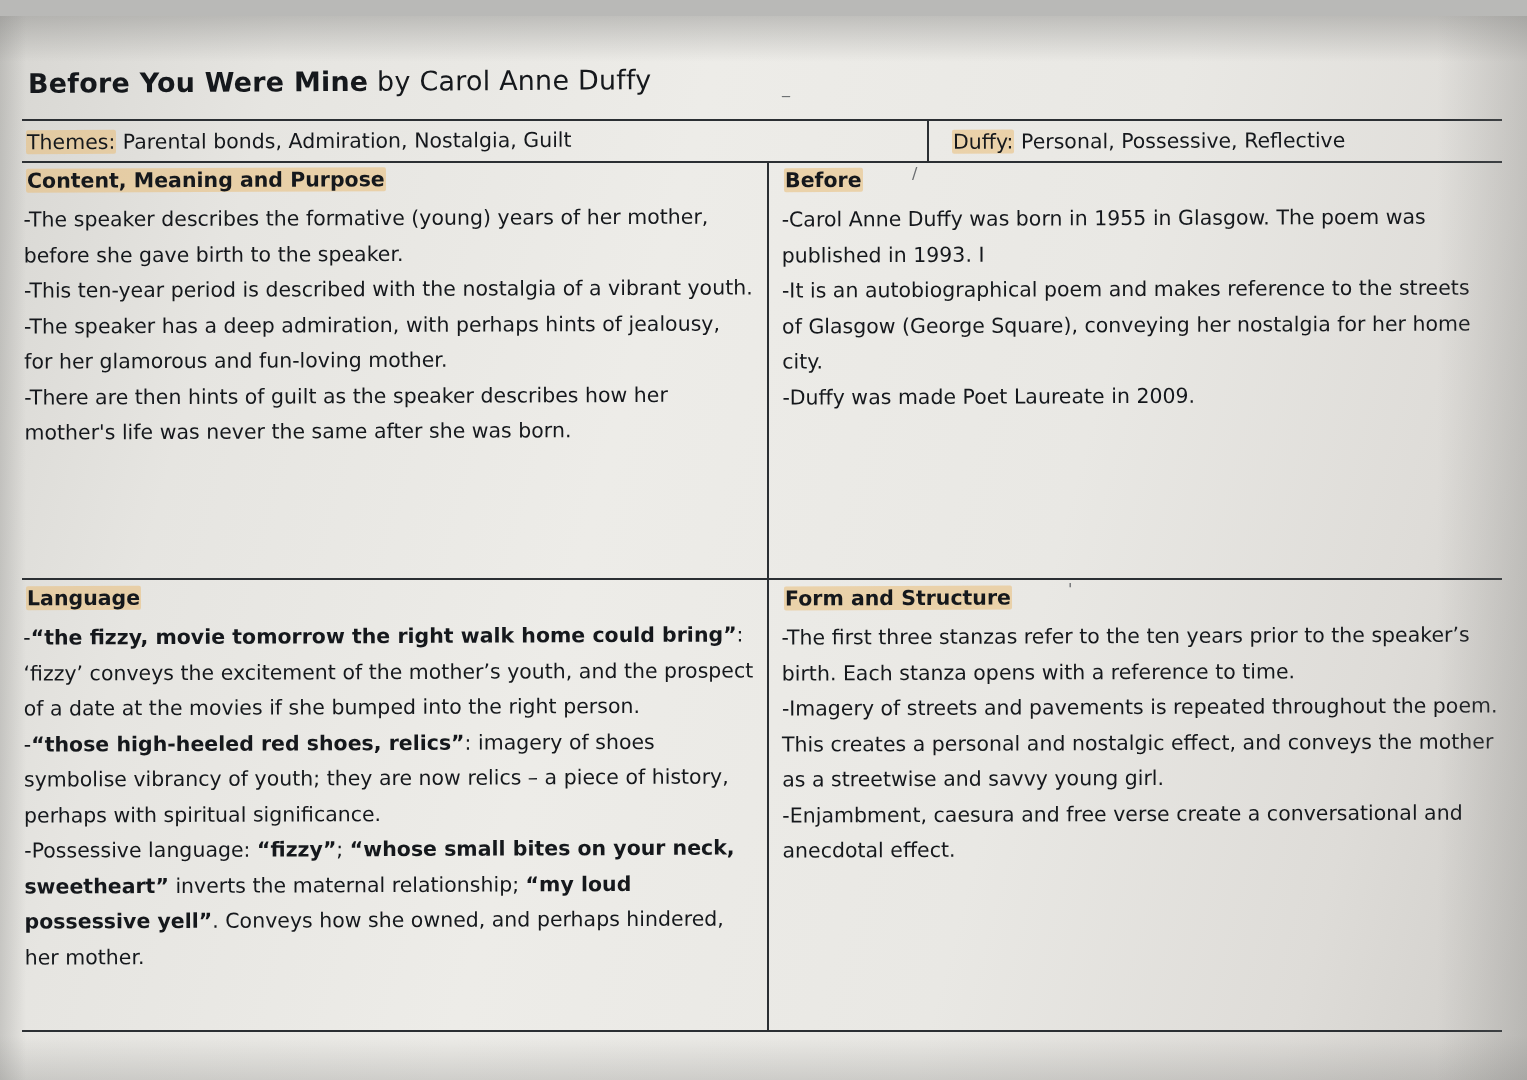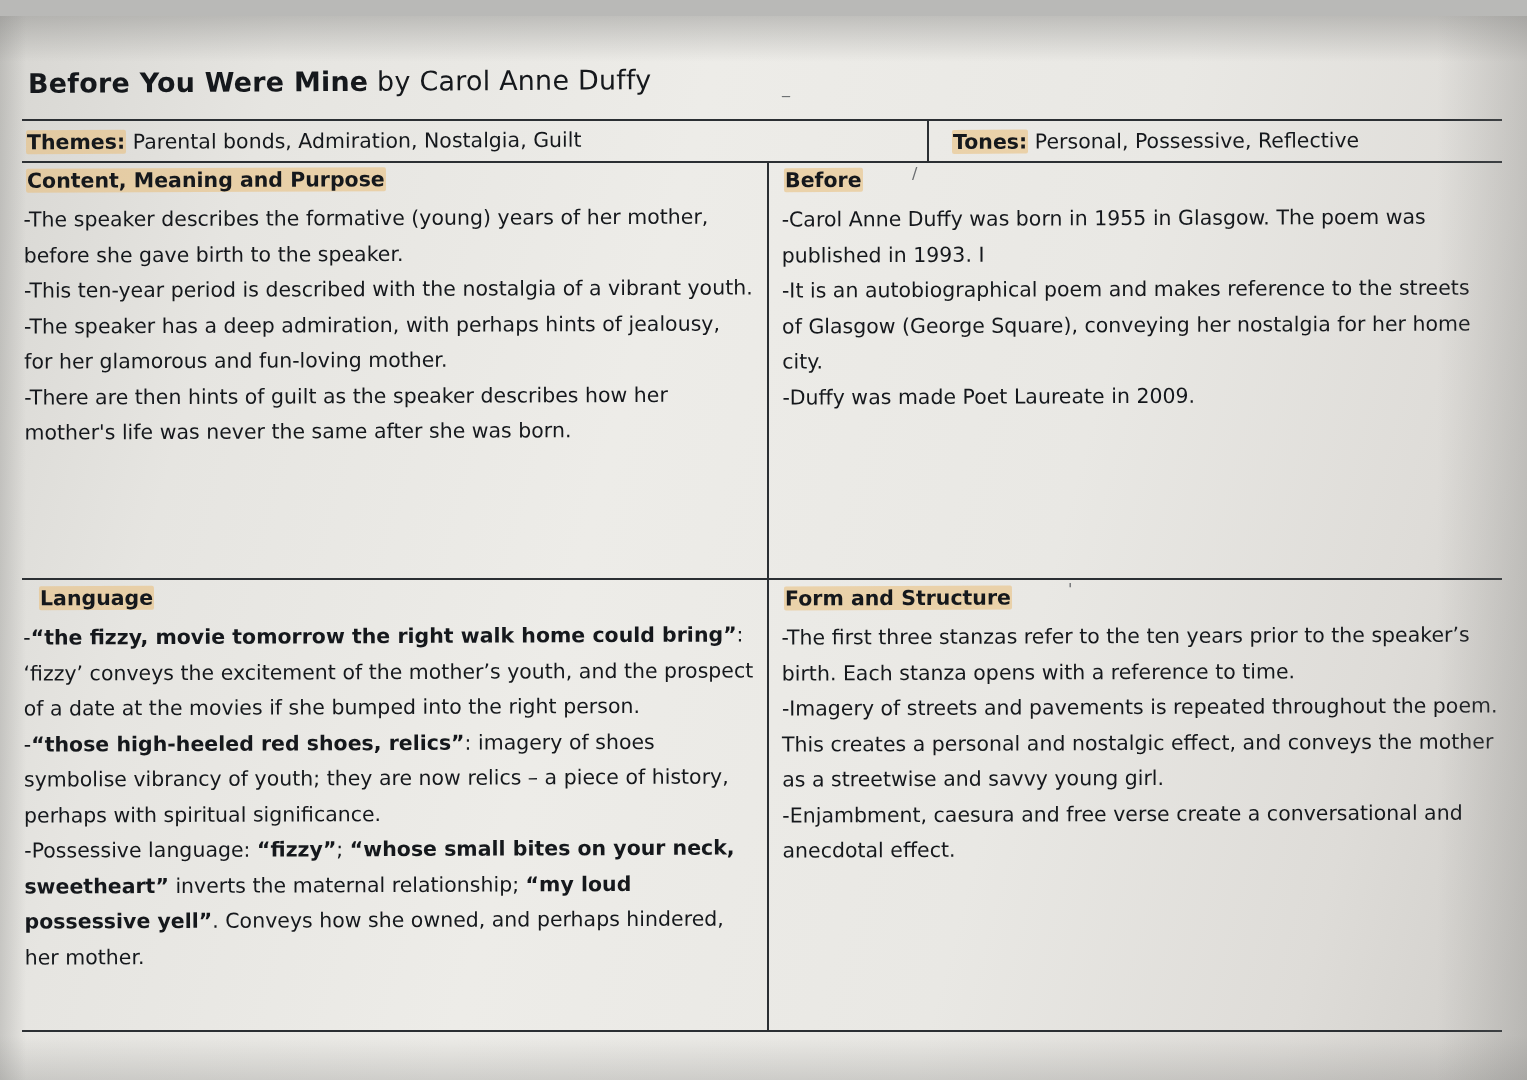--- a/index.html
+++ b/index.html
@@ -86,21 +86,21 @@
     border-radius: 2px;
   }
 
   .rowtext {
     position: absolute;
     font-size: 20.5px;
     line-height: 35px;
     transform: rotate(-0.25deg);
   }
   .rowtext .lead {
-    font-weight: bold;
+    font-weight: normal;
   }
 
   .cellhead {
     position: absolute;
     font-size: 20.5px;
     font-weight: bold;
     transform: rotate(-0.25deg);
   }
   .celltext {
     position: absolute;
@@ -133,21 +133,21 @@
     <div class="hr" style="left:0px; top:522px; width:1480px;"></div>
     <div class="hr" style="left:0px; top:974px; width:1480px;"></div>
 
     <div class="vr" style="left:905px; top:63px; height:44px;"></div>
     <div class="vr" style="left:745px; top:105px; height:870px;"></div>
 
     <div class="rowtext" style="left:4px; top:68px;">
       <span class="lead hl">Themes:</span><span> Parental bonds, Admiration, Nostalgia, Guilt</span>
     </div>
     <div class="rowtext" style="left:930px; top:68px;">
-      <span class="lead hl">Tones:</span><span> Personal, Possessive, Reflective</span>
+      <span class="lead hl">Duffy:</span><span> Personal, Possessive, Reflective</span>
     </div>
 
     <div class="cellhead" style="left:4px; top:112px;">
       <span class="hl">Content, Meaning and Purpose</span>
     </div>
     <div class="celltext" style="left:2px; top:145px; width:730px;">
       <p>-The speaker describes the formative (young) years of her mother, before she gave birth to the speaker.</p>
       <p>-This ten-year period is described with the nostalgia of a vibrant youth.</p>
       <p>-The speaker has a deep admiration, with perhaps hints of jealousy, for her glamorous and fun-loving mother.</p>
       <p>-There are then hints of guilt as the speaker describes how her mother's life was never the same after she was born.</p>
@@ -155,21 +155,21 @@
 
     <div class="cellhead" style="left:762px; top:112px;">
       <span class="hl">Before</span>
     </div>
     <div class="celltext" style="left:760px; top:145px; width:712px;">
       <p>-Carol Anne Duffy was born in 1955 in Glasgow. The poem was published in 1993. I</p>
       <p>-It is an autobiographical poem and makes reference to the streets of Glasgow (George Square), conveying her nostalgia for her home city.</p>
       <p>-Duffy was made Poet Laureate in 2009.</p>
     </div>
 
-    <div class="cellhead" style="left:4px; top:530px;margin-left:13px;">
+    <div class="cellhead" style="left:4px; top:530px;">
       <span class="hl">Language</span>
     </div>
     <div class="celltext" style="left:2px; top:563px; width:736px;">
       <p>-<b>“the fizzy, movie tomorrow the right walk home could bring”</b>: ‘fizzy’ conveys the excitement of the mother’s youth, and the prospect of a date at the movies if she bumped into the right person.</p>
       <p>-<b>“those high-heeled red shoes, relics”</b>: imagery of shoes symbolise vibrancy of youth; they are now relics – a piece of history, perhaps with spiritual significance.</p>
       <p>-Possessive language: <b>“fizzy”</b>; <b>“whose small bites on your neck, sweetheart”</b> inverts the maternal relationship; <b>“my loud possessive yell”</b>. Conveys how she owned, and perhaps hindered, her mother.</p>
     </div>
 
     <div class="cellhead" style="left:762px; top:530px;text-align:right;">
       <span class="hl">Form and Structure</span>

